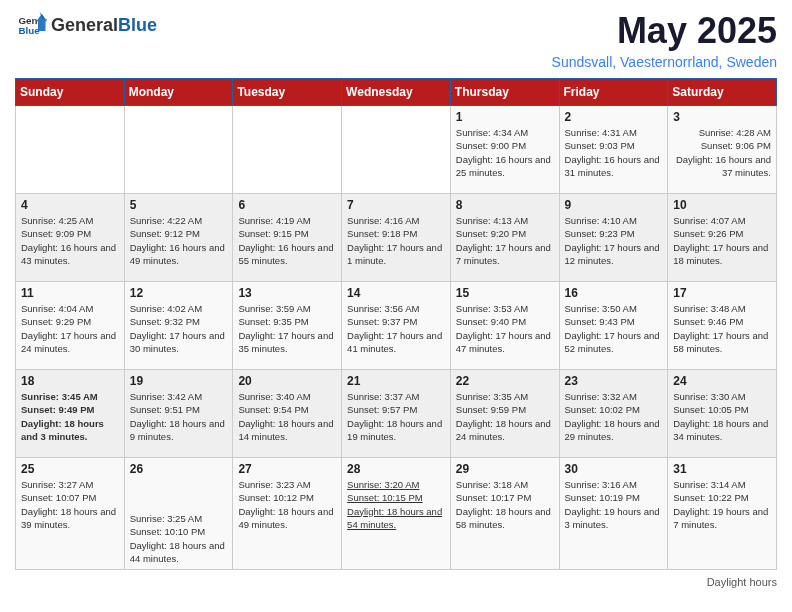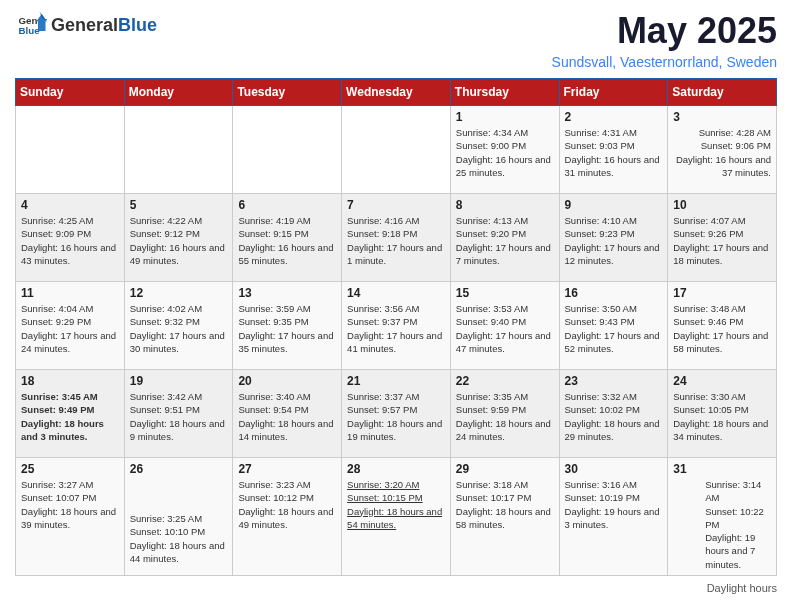--- a/index.html
+++ b/index.html
@@ -330,21 +330,21 @@
 Daylight: 18 hours and 58 minutes.</div>
           </td>
           <td>
             <span class="day-number">30</span>
             <div class="day-info" style="white-space: pre-line;">Sunrise: 3:16 AM
 Sunset: 10:19 PM
 Daylight: 19 hours and 3 minutes.</div>
           </td>
           <td>
             <span class="day-number">31</span>
-            <div class="day-info" style="white-space: pre-line; margin-left: 32px;">Sunrise: 3:14 AM
+            <div class="day-info" style="white-space: pre-line;">Sunrise: 3:14 AM
 Sunset: 10:22 PM
 Daylight: 19 hours and 7 minutes.</div>
           </td>
         </tr>
       </tbody>
   </table>
 
   <div class="footer">
     <span>Daylight hours</span>
   </div>

